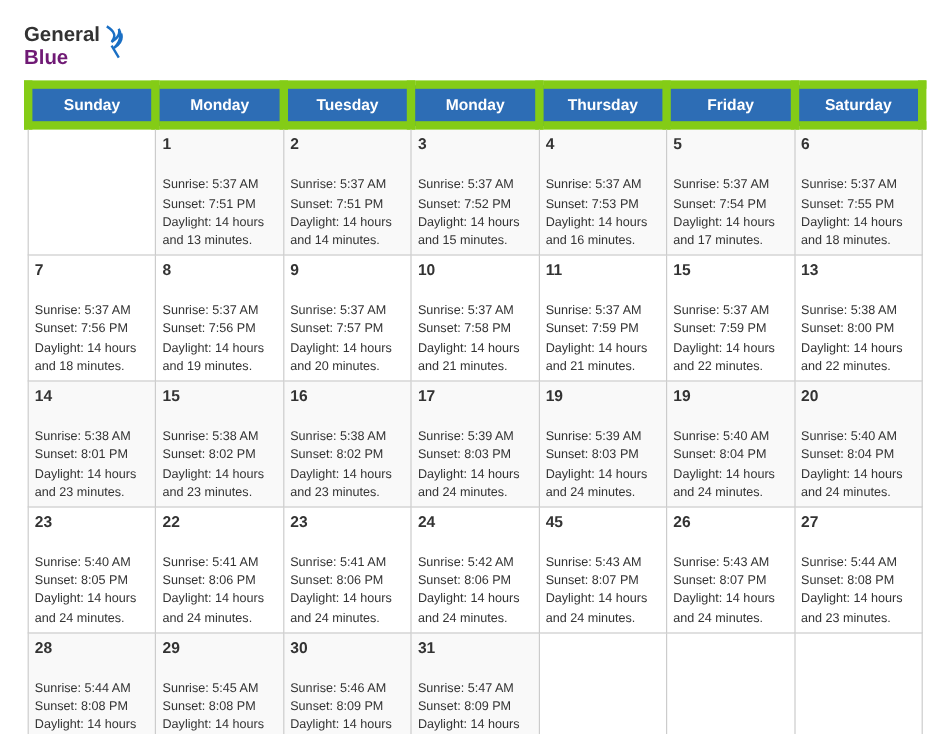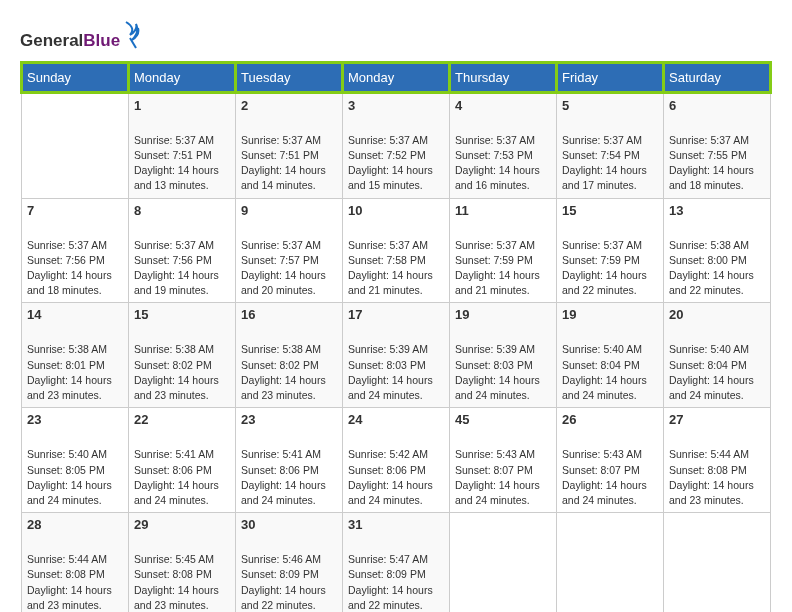--- a/index.html
+++ b/index.html
@@ -35,24 +35,24 @@
     }
     table {
       width: 100%;
       border-collapse: collapse;
       table-layout: fixed;
     }
     thead tr th {
       background: #2d6db5;
       color: #fff;
       font-size: 13px;
-      font-weight: normal;
+      font-weight: bold;
       padding: 6px 4px;
-      text-align: left;
-      border: 3px solid #84cc16;
+      text-align: center;
+      border: 7px solid #84cc16;
     }
     tbody tr td {
       border: 1px solid #ccc;
       vertical-align: top;
       padding: 4px 5px;
       font-size: 10.5px;
       color: #333;
       height: 90px;
       background: #fff;
     }
@@ -74,21 +74,21 @@
     .empty-cell {
       background: #fff !important;
     }
   </style>
 </head>
 <body>
 
 <div class="header-section">
   <div class="logo">
   <div style="display:flex;align-items:flex-start;gap:2px;">
-    <div style="display:flex;flex-direction:row;line-height:1.1;margin-top:12px;">
+    <div style="display:flex;flex-direction:column;line-height:1.1;">
       <span style="font-size:17px;font-weight:bold;color:#333;">General</span>
       <span style="font-size:17px;font-weight:bold;color:#701a75;">Blue</span>
     </div>
     <svg width="18" height="30" viewBox="0 0 18 30">
       <path d="M4 2 Q14 8 8 15 Q16 10 14 4 Q18 12 10 20 Q18 15 16 8" stroke="#1a6fc4" stroke-width="2" fill="none"></path>
       <path d="M8 18 L14 28" stroke="#1a6fc4" stroke-width="2"></path>
     </svg>
   </div>
 </div>
   <div class="title-section">

